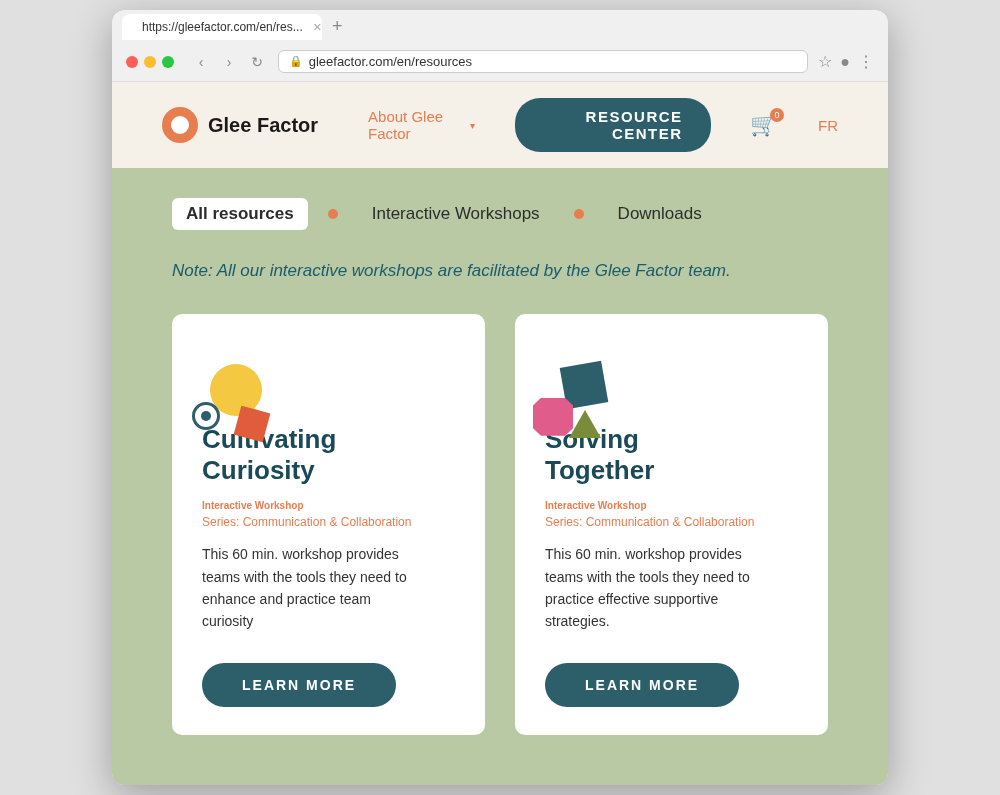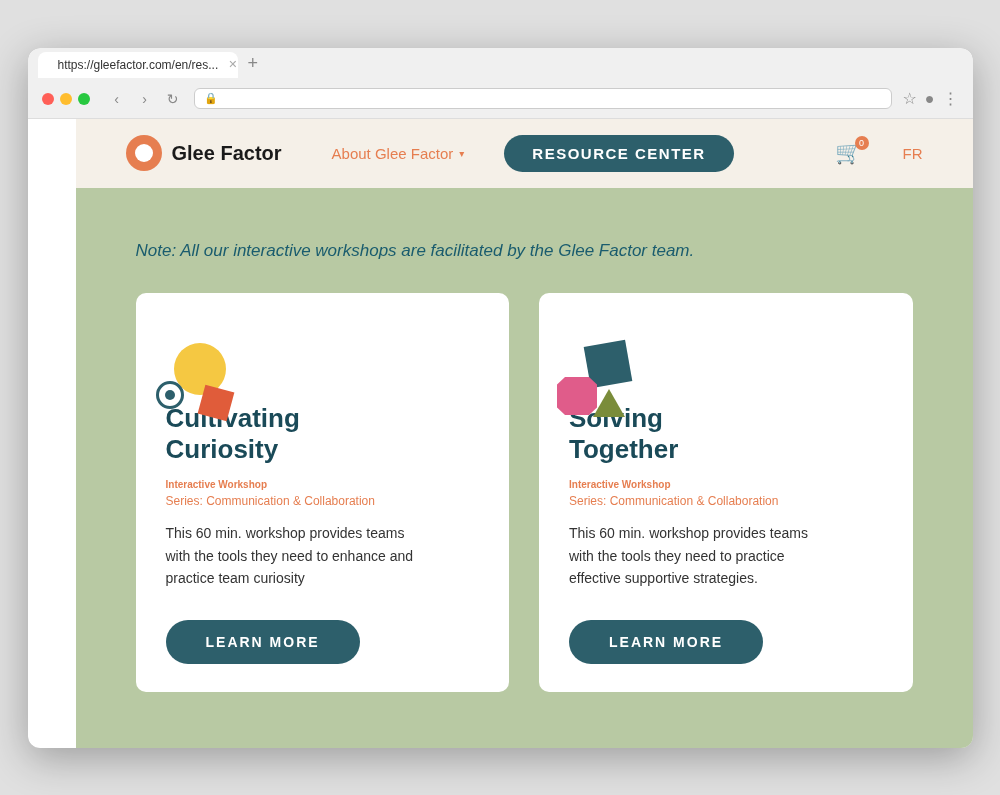--- a/index.html
+++ b/index.html
@@ -6,21 +6,21 @@
     body {
       background: #e0e0e0;
       display: flex;
       justify-content: center;
       align-items: center;
       min-height: 100vh;
       font-family: -apple-system, BlinkMacSystemFont, 'Segoe UI', sans-serif;
     }
 
     .browser-window {
-      width: 945px;
+      width: 776px;
       border-radius: 12px;
       overflow: hidden;
       box-shadow: 0 10px 40px rgba(0,0,0,0.3);
       background: #a3a3a3;
     }
 
     
     .browser-titlebar {
       background: #f0f0f0;
       padding: 10px 14px 8px;
@@ -121,21 +121,20 @@
       font-size: 18px;
       color: #888;
       cursor: pointer;
       padding: 0 6px;
       margin-bottom: 2px;
     }
 
     
     .page-content {
       background: #fff;
-      padding-left: 48px;
     }
 
     
     .site-header {
       background: #f5f0e8;
       padding: 16px 50px;
       display: flex;
       align-items: center;
       gap: 20px;
     }
@@ -400,20 +399,21 @@
       <div class="traffic-light tl-yellow"></div>
       <div class="traffic-light tl-green"></div>
     </div>
     <div class="browser-nav">
       <button class="nav-btn">‹</button>
       <button class="nav-btn">›</button>
       <button class="nav-btn">↻</button>
     </div>
     <div class="address-bar-container">
       <span class="lock-icon">🔒</span>
+      <span class="address-text">gleefactor.com/en/resources</span>
     </div>
     <div class="browser-actions">
       <span class="action-icon">☆</span>
       <span class="action-icon">●</span>
       <span class="action-icon">⋮</span>
     </div>
   </div>
 
   <div class="page-content">
 
@@ -436,20 +436,33 @@
         <span class="cart-icon">🛒</span>
         <span class="cart-badge">0</span>
       </div>
       <div class="lang-btn">
         <span>FR</span>
       </div>
     </div>
 
     <div class="main-content">
 
+      <div class="filter-tabs">
+        <div class="filter-tab active">
+          <span>All resources</span>
+        </div>
+        <div class="filter-dot"></div>
+        <div class="filter-tab">
+          <span>Interactive Workshops</span>
+        </div>
+        <div class="filter-dot"></div>
+        <div class="filter-tab">
+          <span>Downloads</span>
+        </div>
+      </div>
 
       <p class="note-text">Note: All our interactive workshops are facilitated by the Glee Factor team.</p>
 
       <div class="cards-grid">
 
         <div class="resource-card">
           <div class="card-illustration illus-curiosity">
             <div class="illus-circle-yellow"></div>
             <div class="illus-square-red"></div>
             <div class="illus-eye">

